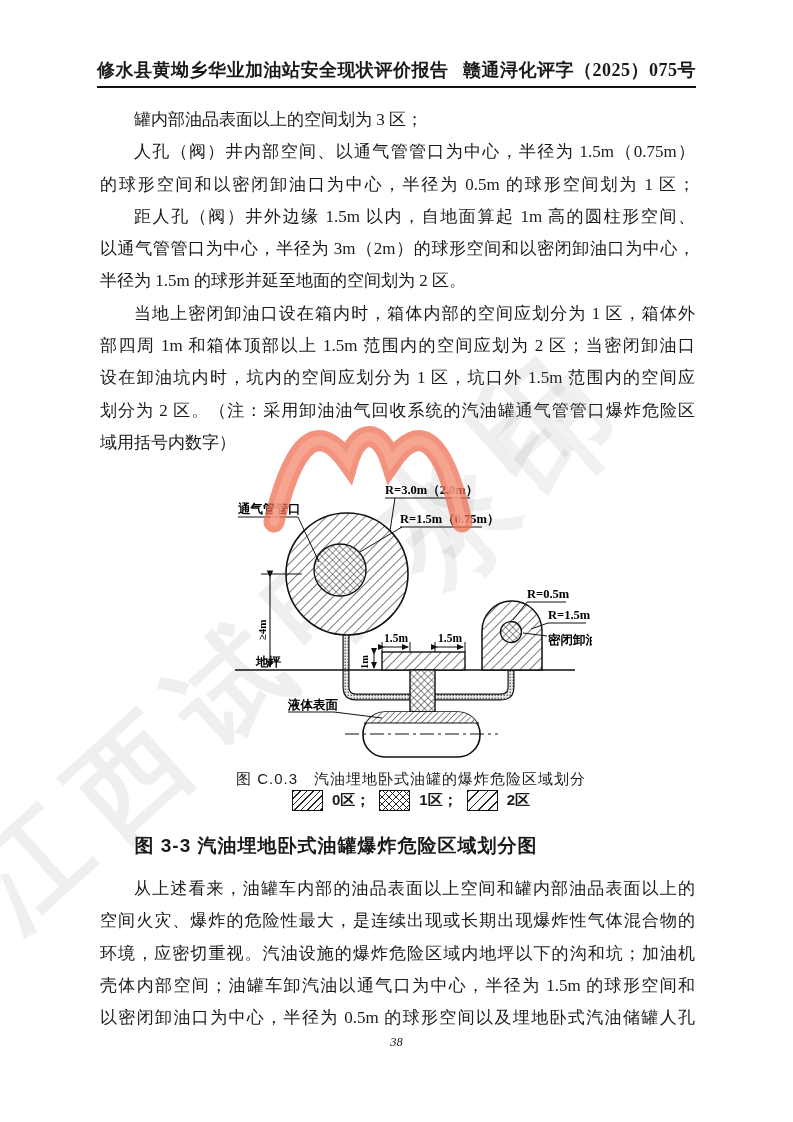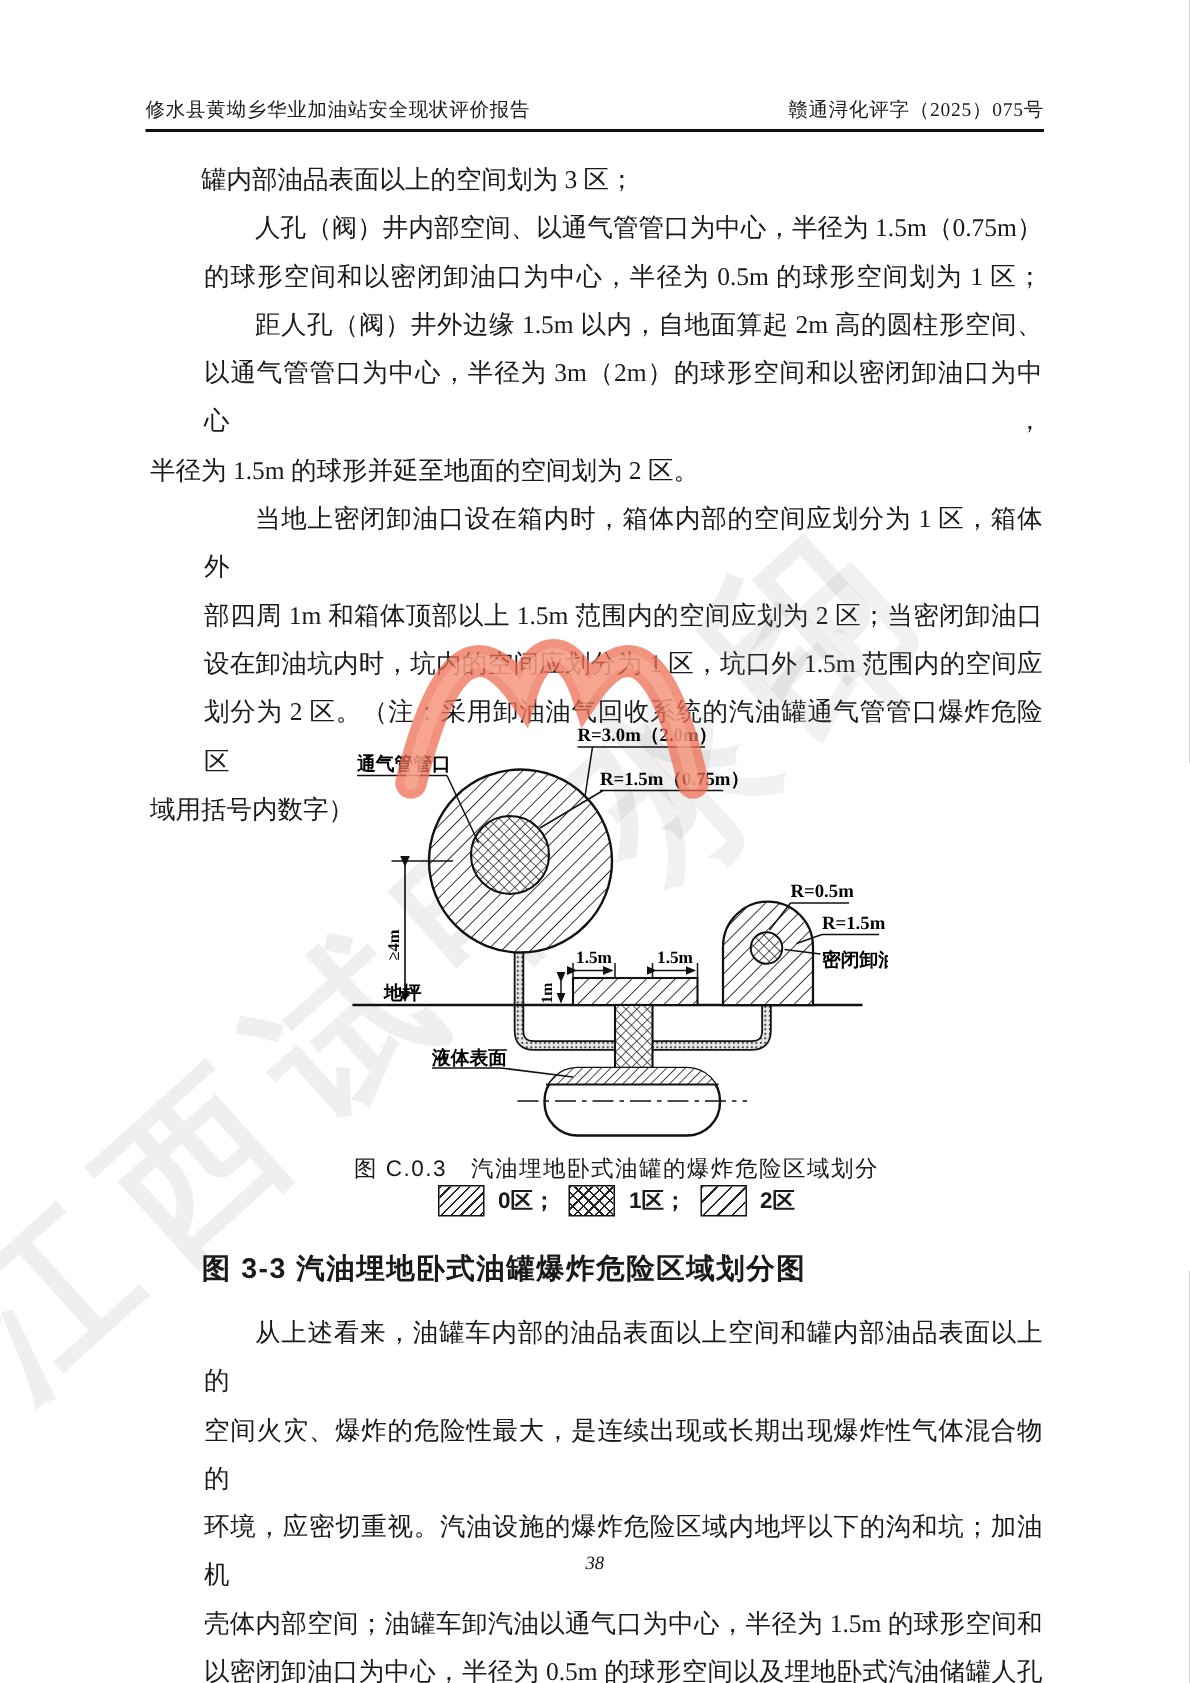--- a/index.html
+++ b/index.html
@@ -6,25 +6,25 @@
   body{background:#888;}
   .page{
     position:relative; width:793px; height:1122px; background:#fff;
     font-family:"Liberation Serif","DejaVu Serif",serif; color:#1a1a1a;
     overflow:hidden; margin:0 auto;
   }
   
   .header{position:absolute; left:97px; top:58px; width:599px; height:30px;
     border-bottom:2px solid #111; display:flex; justify-content:space-between; align-items:flex-end;
     padding-bottom:4px; box-sizing:border-box;}
-  .header .h-left,.header .h-right{font-size:13px; font-weight:normal; letter-spacing:.5px;}
+  .header .h-left,.header .h-right{font-size:18px; font-weight:bold; letter-spacing:.5px;}
   
   .tblock{position:absolute; left:100px; width:595px; font-size:17px; line-height:32.3px;}
   .tblock .ln{white-space:nowrap;}
-  .tblock .ln.j{white-space:normal; text-align:justify; text-align-last:justify;margin-left:36px;}
+  .tblock .ln.j{white-space:normal; text-align:justify; text-align-last:justify;}
   .tblock .ind{padding-left:34px;}
   .tblock .ind.j{padding-left:0; text-indent:34px;}
   #body-top{top:104px;}
   #body-bottom{top:873px;}
   
   #diagram-svg{position:absolute; left:230px; top:478px; z-index:2;}
   .fig-caption{position:absolute; left:230px; top:770px; width:362px; text-align:center;
     font-family:"Liberation Sans","DejaVu Sans",sans-serif; font-weight:normal; font-size:15px; letter-spacing:1px; z-index:2;}
   .legend{position:absolute; left:230px; top:790px; width:362px; display:flex; justify-content:center;
     align-items:center; gap:9px; z-index:2;
@@ -60,21 +60,21 @@
 
   <div class="header">
     <span class="h-left">修水县黄坳乡华业加油站安全现状评价报告</span>
     <span class="h-right">赣通浔化评字（2025）075号</span>
   </div>
 
   <div class="tblock" id="body-top">
     <div class="ln ind">罐内部油品表面以上的空间划为 3 区；</div>
     <div class="ln ind j">人孔（阀）井内部空间、以通气管管口为中心，半径为 1.5m（0.75m）</div>
     <div class="ln j">的球形空间和以密闭卸油口为中心，半径为 0.5m 的球形空间划为 1 区；</div>
-    <div class="ln ind j">距人孔（阀）井外边缘 1.5m 以内，自地面算起 2m 高的圆柱形空间、</div>
+    <div class="ln ind j">距人孔（阀）井外边缘 1.5m 以内，自地面算起 1m 高的圆柱形空间、</div>
     <div class="ln j">以通气管管口为中心，半径为 3m（2m）的球形空间和以密闭卸油口为中心，</div>
     <div class="ln">半径为 1.5m 的球形并延至地面的空间划为 2 区。</div>
     <div class="ln ind j">当地上密闭卸油口设在箱内时，箱体内部的空间应划分为 1 区，箱体外</div>
     <div class="ln j">部四周 1m 和箱体顶部以上 1.5m 范围内的空间应划为 2 区；当密闭卸油口</div>
     <div class="ln j">设在卸油坑内时，坑内的空间应划分为 1 区，坑口外 1.5m 范围内的空间应</div>
     <div class="ln j">划分为 2 区。（注：采用卸油油气回收系统的汽油罐通气管管口爆炸危险区</div>
     <div class="ln">域用括号内数字）</div>
   </div>
 
   <svg id="diagram-svg" width="362" height="294" viewBox="0 0 362 294">

